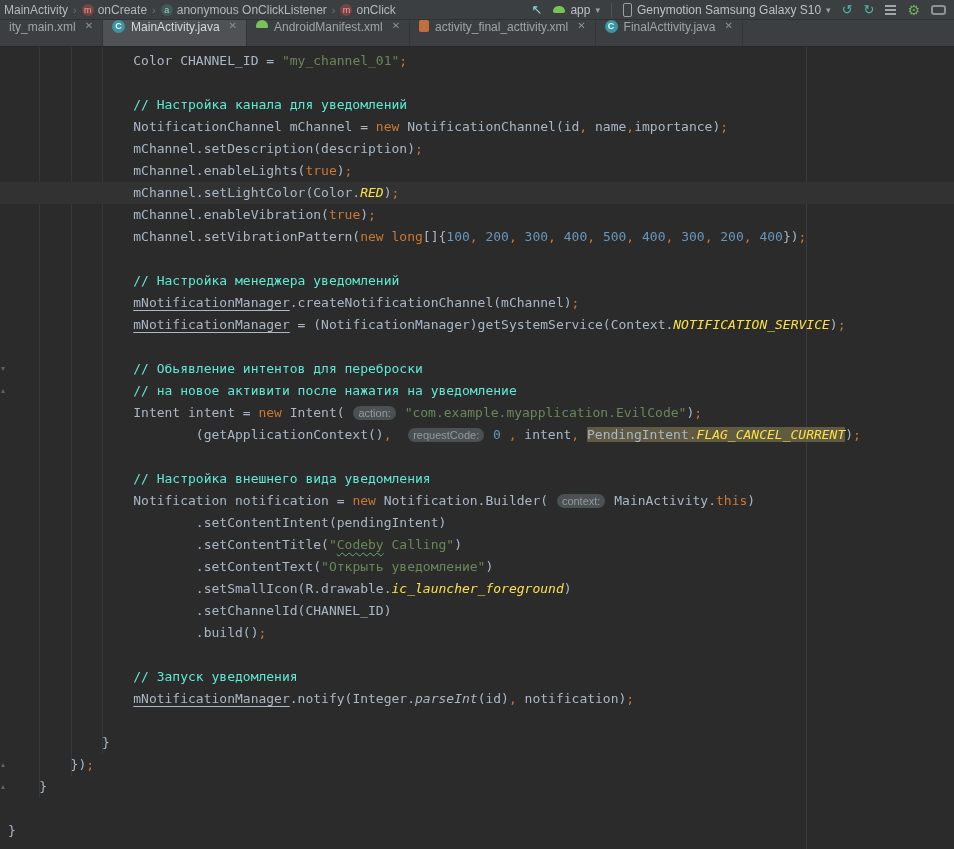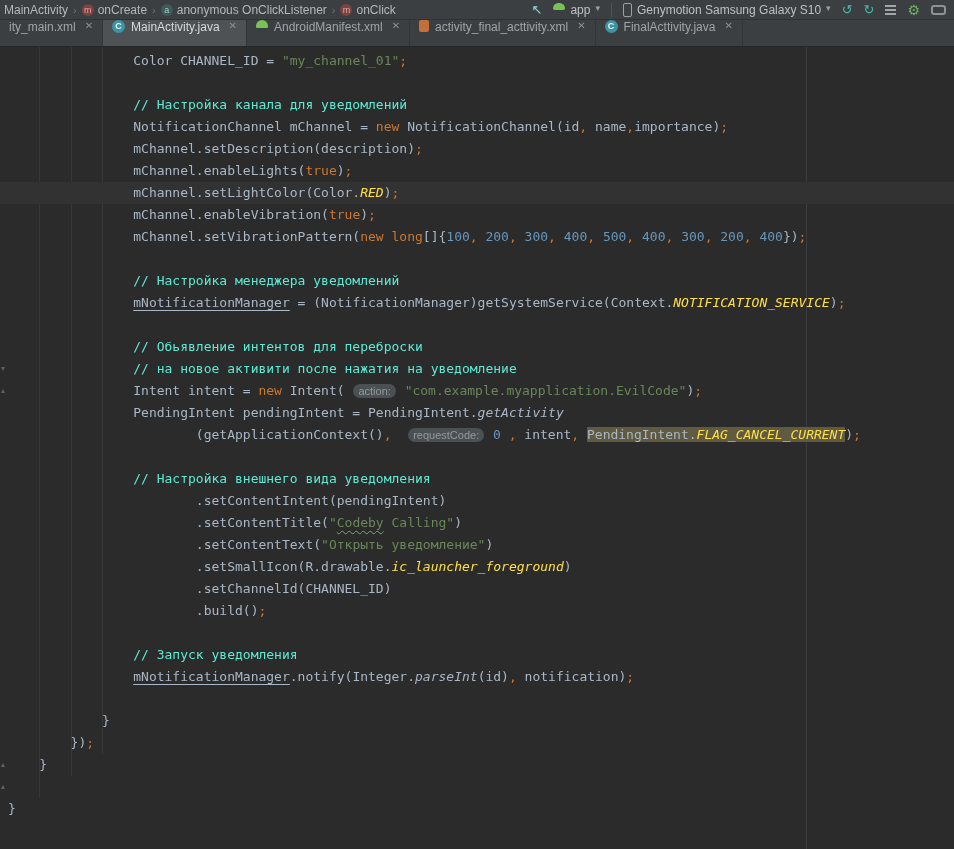--- a/index.html
+++ b/index.html
@@ -12,21 +12,21 @@
             border-bottom:1px solid #2f3234; flex:0 0 auto; }
   .breadcrumbs { display:flex; align-items:center; overflow:hidden; white-space:nowrap; }
   .crumb { display:inline-flex; align-items:center; gap:4px; padding:0 2px; cursor:default; }
   .crumb-sep { color:#6f7377; margin:0 3px; font-size:11px; }
   .crumb-icon { width:12px; height:12px; border-radius:50%; font-size:9px; line-height:12px;
                 text-align:center; display:inline-block; flex:0 0 auto; }
   .ci-m { background:#7a4343; color:#e2a69c; }
   .ci-a { background:#3f5a58; color:#9ad4c8; }
   .nav-right { margin-left:auto; display:flex; align-items:center; gap:11px; }
   .tool-icon { font-size:13px; color:#4db6ac; cursor:pointer; line-height:1; }
-  .runconfig, .device { display:flex; align-items:flex-start; gap:5px; cursor:pointer; color:#bcc0c3; }
+  .runconfig, .device { display:flex; align-items:center; gap:5px; cursor:pointer; color:#bcc0c3; }
   .android-head { width:12px; height:7px; background:#78c257; border-radius:6px 6px 2px 2px; display:inline-block; }
   .caret-down { font-size:9px; color:#9da1a4; }
   .vsep { width:1px; height:14px; background:#515456; }
   .phone-outline { width:9px; height:14px; border:1px solid #9aa0a3; border-radius:2px; display:inline-block; }
   .lines-icon { display:inline-flex; flex-direction:column; gap:2px; cursor:pointer; }
   .lines-icon i { width:11px; height:2px; background:#a2a6a9; display:block; }
   .gear-icon { color:#6db25c; font-size:14px; cursor:pointer; line-height:1; }
   .gamepad-icon { width:15px; height:10px; border:2px solid #8e9294; border-radius:3px; display:inline-block; cursor:pointer; }
 
   
@@ -155,29 +155,30 @@
         <div class="line"></div>
         <div class="line"><span class="tk-c">                // Настройка канала для уведомлений</span></div>
         <div class="line"><span class="tk-d">                NotificationChannel mChannel = </span><span class="tk-k">new</span><span class="tk-d"> NotificationChannel(id</span><span class="tk-p">,</span><span class="tk-d"> name</span><span class="tk-p">,</span><span class="tk-d">importance)</span><span class="tk-p">;</span></div>
         <div class="line"><span class="tk-d">                mChannel.setDescription(description)</span><span class="tk-p">;</span></div>
         <div class="line"><span class="tk-d">                mChannel.enableLights(</span><span class="tk-k">true</span><span class="tk-d">)</span><span class="tk-p">;</span></div>
         <div class="line caret-line"><span class="tk-d">                mChannel.setLightColor(Color.</span><span class="tk-sc">RED</span><span class="tk-d">)</span><span class="tk-p">;</span></div>
         <div class="line"><span class="tk-d">                mChannel.enableVibration(</span><span class="tk-k">true</span><span class="tk-d">)</span><span class="tk-p">;</span></div>
         <div class="line"><span class="tk-d">                mChannel.setVibrationPattern(</span><span class="tk-k">new</span><span class="tk-d"> </span><span class="tk-k">long</span><span class="tk-d">[]{</span><span class="tk-n">100</span><span class="tk-p">,</span><span class="tk-d"> </span><span class="tk-n">200</span><span class="tk-p">,</span><span class="tk-d"> </span><span class="tk-n">300</span><span class="tk-p">,</span><span class="tk-d"> </span><span class="tk-n">400</span><span class="tk-p">,</span><span class="tk-d"> </span><span class="tk-n">500</span><span class="tk-p">,</span><span class="tk-d"> </span><span class="tk-n">400</span><span class="tk-p">,</span><span class="tk-d"> </span><span class="tk-n">300</span><span class="tk-p">,</span><span class="tk-d"> </span><span class="tk-n">200</span><span class="tk-p">,</span><span class="tk-d"> </span><span class="tk-n">400</span><span class="tk-d">})</span><span class="tk-p">;</span></div>
         <div class="line"></div>
         <div class="line"><span class="tk-c">                // Настройка менеджера уведомлений</span></div>
+        <div class="line"><span class="tk-d">                </span><span class="tk-fld">mNotificationManager</span><span class="tk-d">.createNotificationChannel(mChannel)</span><span class="tk-p">;</span></div>
         <div class="line"><span class="tk-d">                </span><span class="tk-fld">mNotificationManager</span><span class="tk-d"> = (NotificationManager)getSystemService(Context.</span><span class="tk-sc">NOTIFICATION_SERVICE</span><span class="tk-d">)</span><span class="tk-p">;</span></div>
         <div class="line"></div>
         <div class="line"><span class="tk-c">                // Обьявление интентов для переброски</span></div>
         <div class="line"><span class="tk-c">                // на новое активити после нажатия на уведомление</span></div>
         <div class="line"><span class="tk-d">                Intent intent = </span><span class="tk-k">new</span><span class="tk-d"> Intent( </span><span class="tk-hint">action:</span><span class="tk-d"> </span><span class="tk-s">"com.example.myapplication.EvilCode"</span><span class="tk-d">)</span><span class="tk-p">;</span></div>
-        <div class="line"><span class="tk-d">                PendingIntent pendingIntent = PendingIntent.</span><span class="tk-sm">getActivity</span></div>
         <div class="line"><span class="tk-d">                        (getApplicationContext()</span><span class="tk-p">,</span><span class="tk-d">  </span><span class="tk-hint">requestCode:</span><span class="tk-d"> </span><span class="tk-n">0</span><span class="tk-d"> </span><span class="tk-p">,</span><span class="tk-d"> intent</span><span class="tk-p">,</span><span class="tk-d"> </span><span class="tk-d hl">PendingIntent.</span><span class="tk-sc hl">FLAG_CANCEL_CURRENT</span><span class="tk-d">)</span><span class="tk-p">;</span></div>
         <div class="line"></div>
         <div class="line"><span class="tk-c">                // Настройка внешнего вида уведомления</span></div>
+        <div class="line"><span class="tk-d">                Notification notification = </span><span class="tk-k">new</span><span class="tk-d"> Notification.Builder( </span><span class="tk-hint">context:</span><span class="tk-d"> MainActivity.</span><span class="tk-k">this</span><span class="tk-d">)</span></div>
         <div class="line"><span class="tk-d">                        .setContentIntent(pendingIntent)</span></div>
         <div class="line"><span class="tk-d">                        .setContentTitle(</span><span class="tk-s">"</span><span class="tk-s typo">Codeby</span><span class="tk-s"> Calling"</span><span class="tk-d">)</span></div>
         <div class="line"><span class="tk-d">                        .setContentText(</span><span class="tk-s">"Открыть уведомление"</span><span class="tk-d">)</span></div>
         <div class="line"><span class="tk-d">                        .setSmallIcon(R.drawable.</span><span class="tk-sc">ic_launcher_foreground</span><span class="tk-d">)</span></div>
         <div class="line"><span class="tk-d">                        .setChannelId(CHANNEL_ID)</span></div>
         <div class="line"><span class="tk-d">                        .build()</span><span class="tk-p">;</span></div>
         <div class="line"></div>
         <div class="line"><span class="tk-c">                // Запуск уведомления</span></div>
         <div class="line"><span class="tk-d">                </span><span class="tk-fld">mNotificationManager</span><span class="tk-d">.notify(Integer.</span><span class="tk-sm">parseInt</span><span class="tk-d">(id)</span><span class="tk-p">,</span><span class="tk-d"> notification)</span><span class="tk-p">;</span></div>
         <div class="line"></div>

